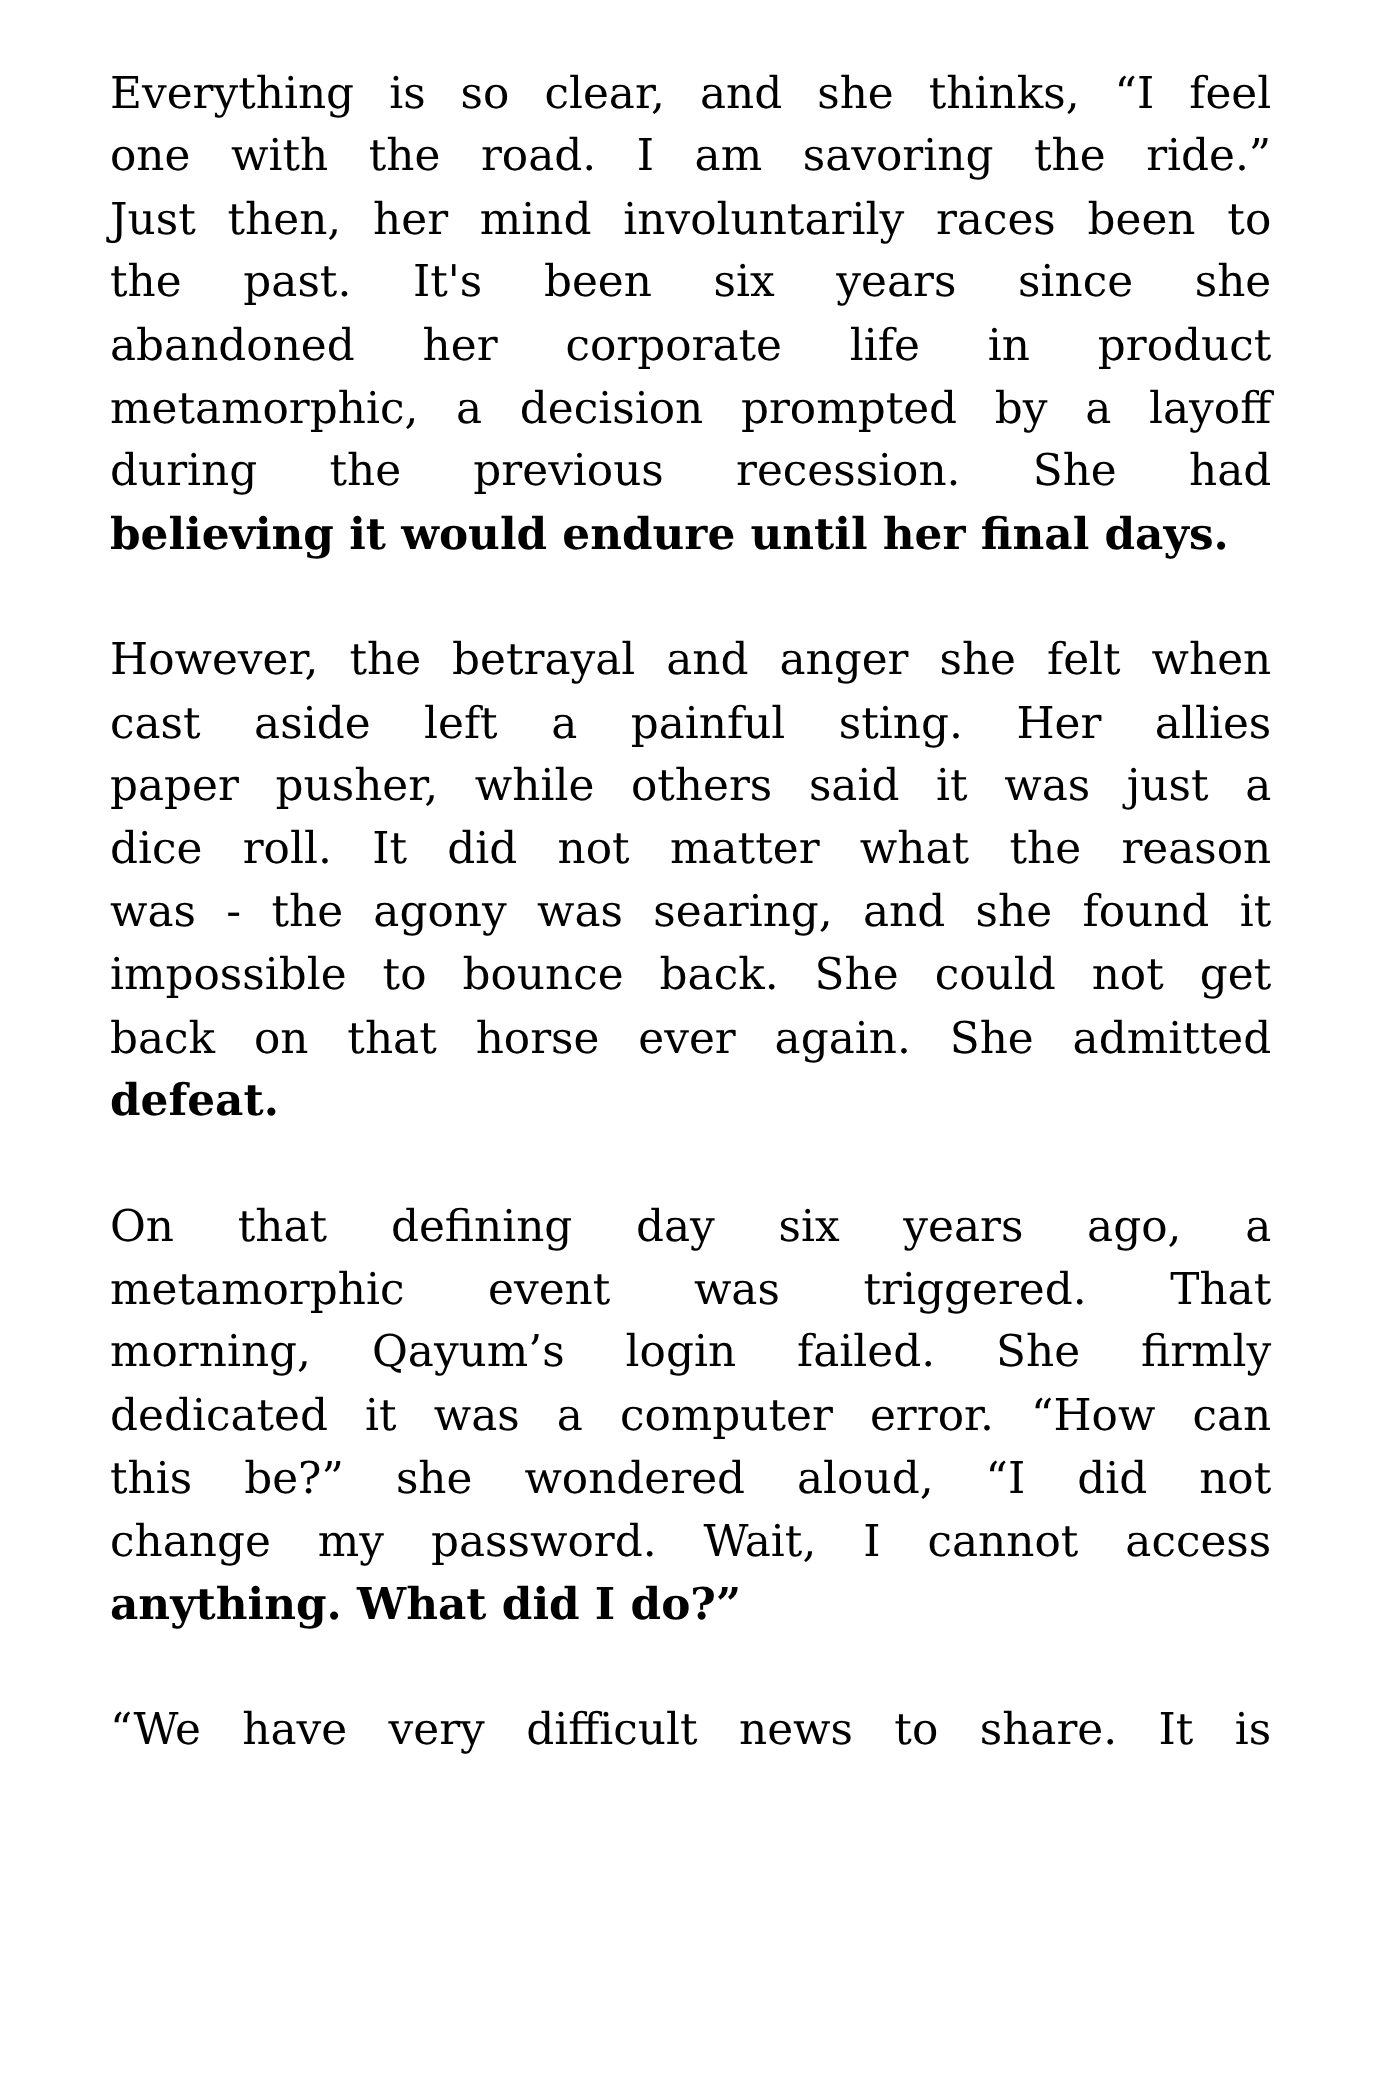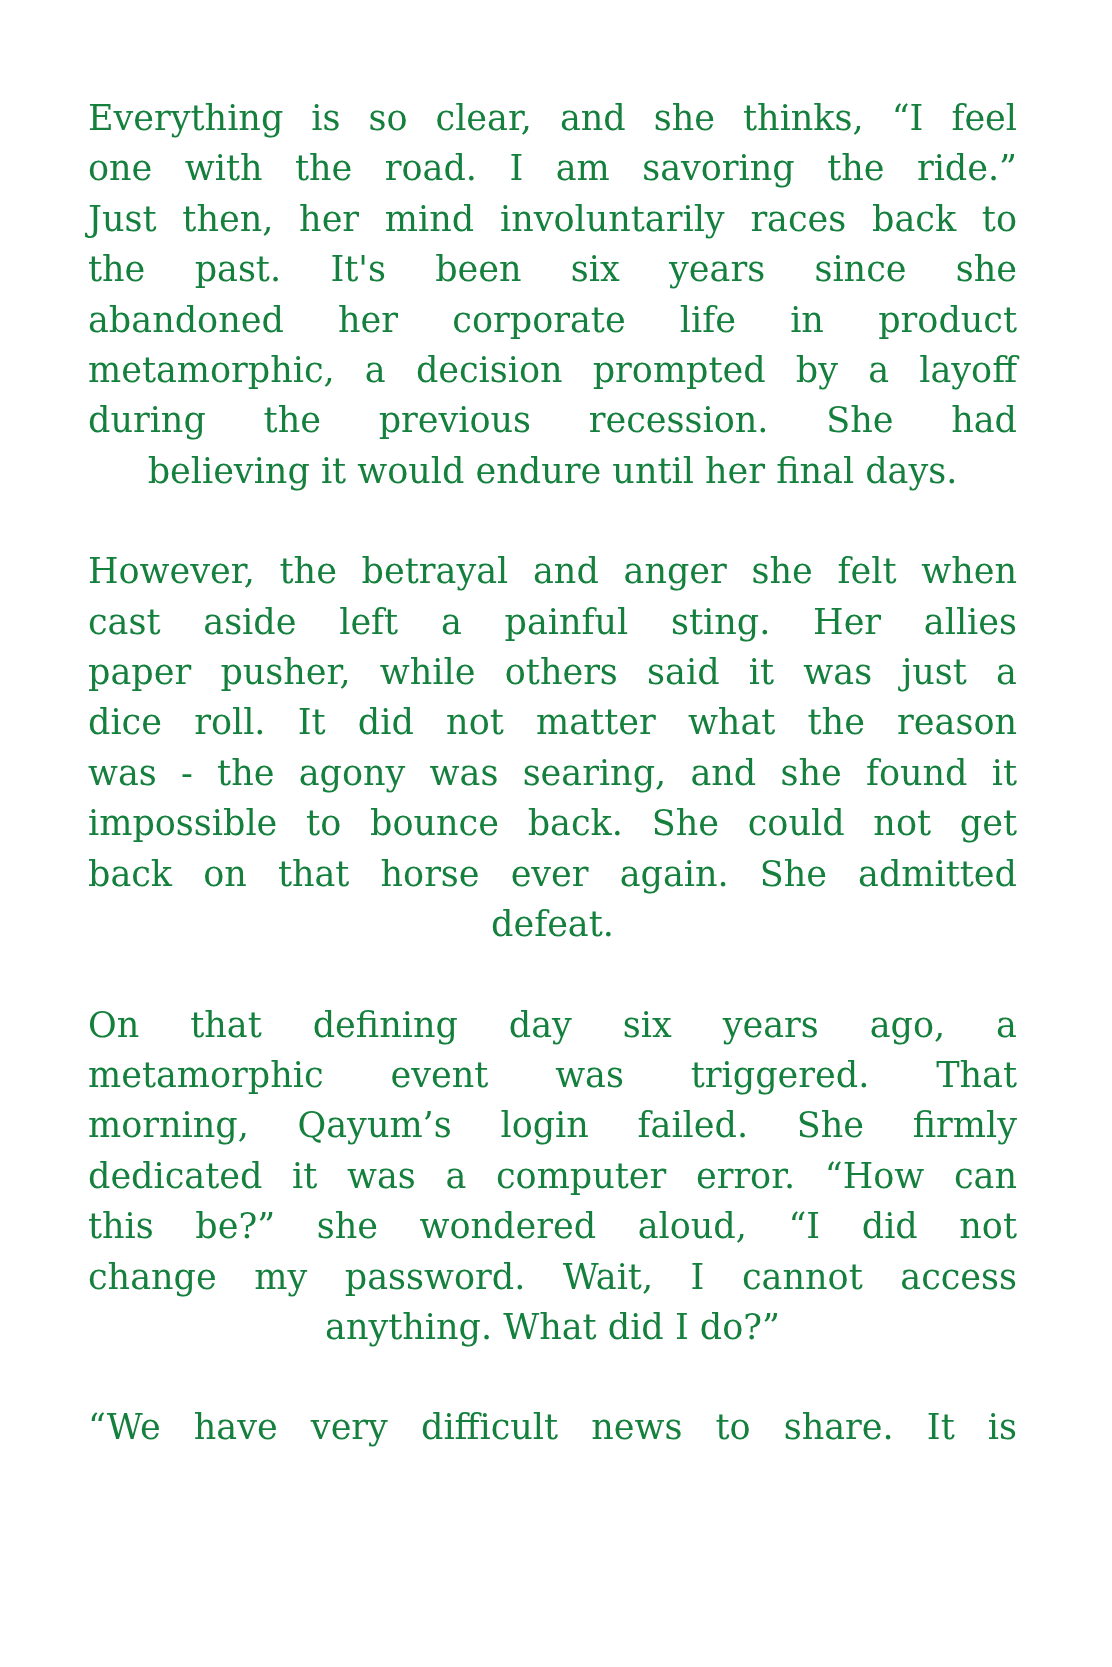--- a/index.html
+++ b/index.html
@@ -6,51 +6,52 @@
     margin: 0;
     padding: 0;
     background: #ffffff;
   }
   .reader-page {
     position: relative;
     width: 1112px;
     height: 1667px;
     box-sizing: border-box;
     background: #ffffff;
-    padding: 93px 95px 0 88px;
+    padding: 50px 95px 0 88px;
     overflow: hidden;
     font-family: "DejaVu Serif", "Liberation Serif", serif;
-    color: #15803d;
+    color: #000000;
     font-size: 35px;
     line-height: 50.4px;
     -webkit-font-smoothing: antialiased;
   }
   .para {
     margin: 0 0 50px 0;
     padding: 0;
   }
   .line {
     text-align: justify;
     text-align-last: justify;
     white-space: normal;
   }
   .line.line-end {
-    text-align: center;
+    text-align: left;
     text-align-last: auto;
+    font-weight: bold;
   }
 </style>
 </head>
 <body>
 
 <div class="reader-page">
 
   <div class="para">
     <div class="line">Everything is so clear, and she thinks, “I feel</div>
     <div class="line">one with the road. I am savoring the ride.”</div>
-    <div class="line">Just then, her mind involuntarily races back to</div>
+    <div class="line">Just then, her mind involuntarily races been to</div>
     <div class="line">the past. It's been six years since she</div>
     <div class="line">abandoned her corporate life in product</div>
     <div class="line">metamorphic, a decision prompted by a layoff</div>
     <div class="line">during the previous recession. She had</div>
     <div class="line line-end">believing it would endure until her final days.</div>
   </div>
 
   <div class="para">
     <div class="line">However, the betrayal and anger she felt when</div>
     <div class="line">cast aside left a painful sting. Her allies</div>

